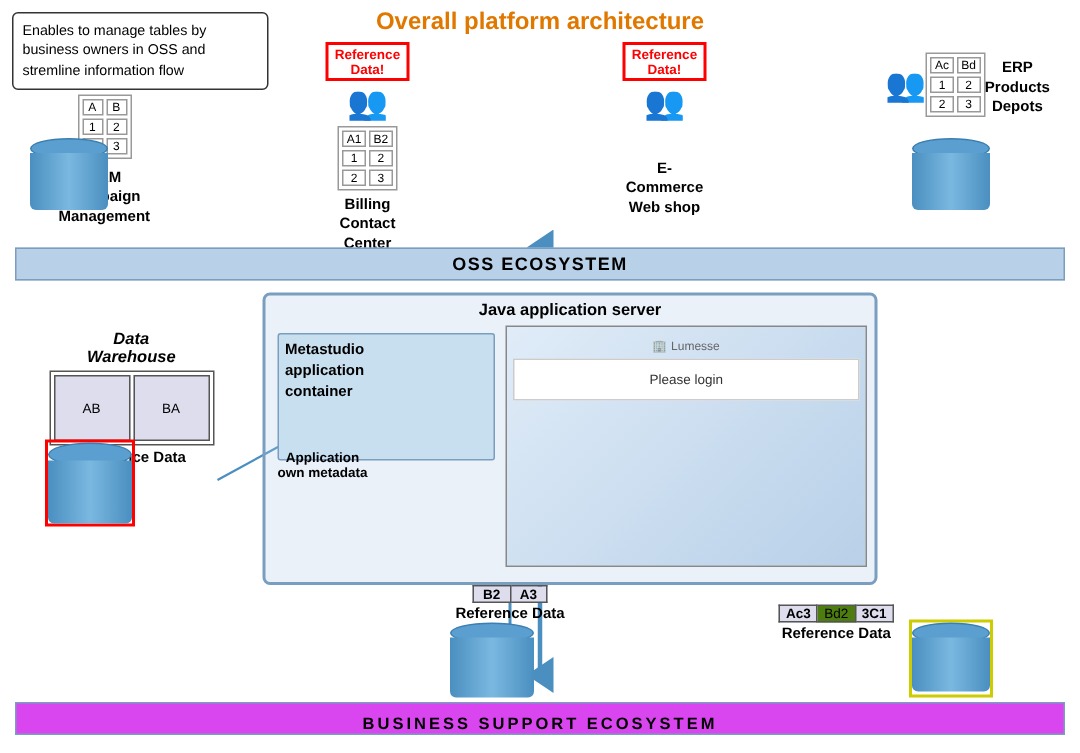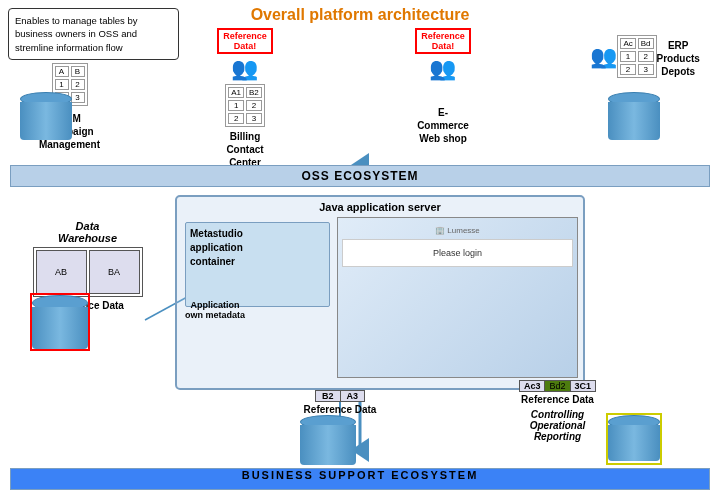--- a/index.html
+++ b/index.html
@@ -49,24 +49,24 @@
       letter-spacing: 1px;
     }
 
     
     .bss-band {
       position: absolute;
       bottom: 12px;
       left: 10px;
       right: 10px;
       height: 22px;
-      background: #3b82f6;
+      background: #d946ef;
       border: 1px solid #7a9ec0;
       display: flex;
-      align-items: flex-start;
+      align-items: flex-end;
       justify-content: center;
       font-weight: bold;
       font-size: 11px;
       letter-spacing: 2px;
     }
 
     
     .ref-badge {
       background: #fff;
       border: 2px solid red;
@@ -391,32 +391,31 @@
   </div>
 
   <div style="position:absolute; top:415px; left:300px; display:flex; flex-direction:column; align-items:center;">
     <div style="position:relative; width:56px; height:50px;">
       <div style="width:56px; height:14px; background:#5a9fd0; border-radius:50%; border:1px solid #3a7fb0; position:absolute; top:0; left:0;"></div>
       <div style="width:56px; height:40px; background:linear-gradient(to right, #4a8fc0, #7ab8e0, #4a8fc0); border-radius:0 0 4px 4px; position:absolute; top:10px; left:0;"></div>
     </div>
     <div style="font-weight:bold; font-size:10px; text-align:center; margin-top:2px;">Data<br>Lake</div>
   </div>
 
-  <div style="position:absolute; top:380px; left:470px; width:175px;">
+  <div style="position:absolute; top:403px; left:470px; width:175px;">
     <table style="border:1px solid #555; font-size:9px; margin:0 auto 2px; border-collapse:collapse;">
       <tbody>
           <tr>
         <td style="border:1px solid #555; padding:0 4px; background:#dde; font-weight:bold; text-align:center;">Ac3</td>
         <td style="border:1px solid #555; padding:0 4px; background:#4d7c0f; font-weight:normal; text-align:center;">Bd2</td>
         <td style="border:1px solid #555; padding:0 4px; background:#dde; font-weight:bold; text-align:center;">3C1</td>
       </tr>
     </tbody>
       </table>
     <div style="font-weight:bold; font-size:10px; text-align:center;">Reference Data</div>
-    <div style="font-weight:bold; font-size:10px; text-align:center; margin-top:4px; font-style:italic;">Controlling<br>Operational<br>Reporting</div>
   </div>
 
   <div style="position:absolute; top:415px; left:608px;">
     <div style="position:relative; width:52px; height:48px; outline:2px solid #cccc00;">
       <div style="width:52px; height:14px; background:#5a9fd0; border-radius:50%; border:1px solid #3a7fb0; position:absolute; top:0; left:0;"></div>
       <div style="width:52px; height:36px; background:linear-gradient(to right, #4a8fc0, #7ab8e0, #4a8fc0); border-radius:0 0 4px 4px; position:absolute; top:10px; left:0;"></div>
     </div>
   </div>
 
   <div class="bss-band">

